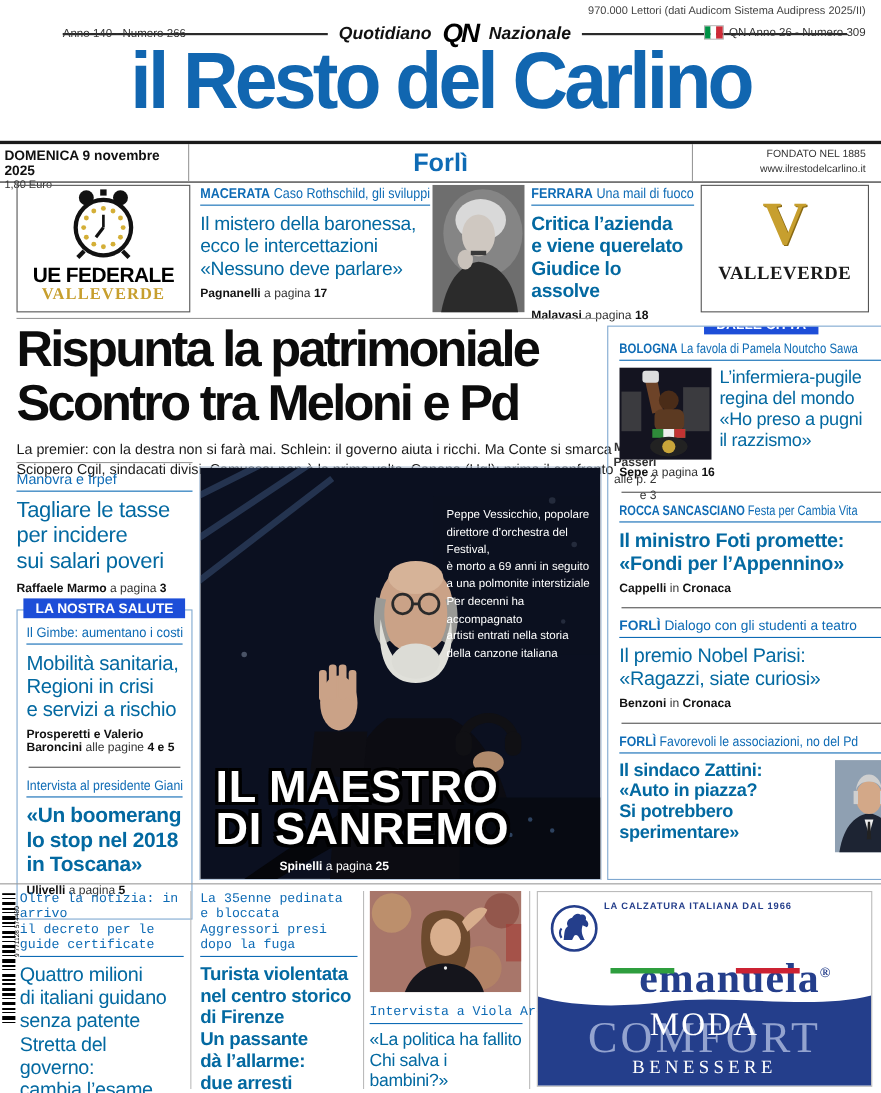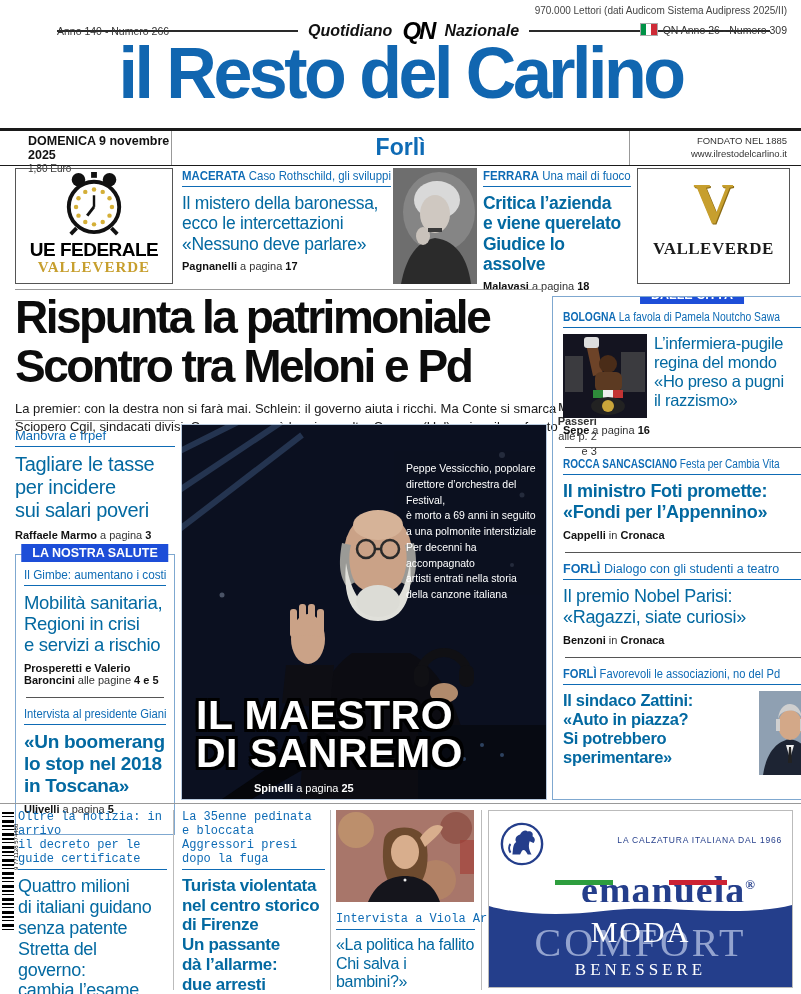--- a/index.html
+++ b/index.html
@@ -17,21 +17,21 @@
   .edl{position:absolute;top:25px;left:57px;font-size:10.5px;color:#333;}
   .edr{position:absolute;top:23px;right:14px;font-size:10.5px;color:#333;display:flex;align-items:center;gap:5px;}
   .flag{display:inline-flex;width:16px;height:11px;border:1px solid #aaa;}
   .flag i{flex:1;}
   .masthead{position:absolute;top:30px;left:0;width:801px;text-align:center;
             color:#1166b0;font-weight:bold;font-size:70px;letter-spacing:-3.5px;line-height:1.25;
             transform:scaleY(1.04);}
   
   .dateline{position:absolute;top:128px;left:0;right:0;height:34px;display:flex;
             border-top:3px solid #1a1a1a;border-bottom:1.5px solid #1a1a1a;box-sizing:content-box;}
-  .dl-left{width:172px;border-right:1px solid #999;padding:3px 0 0 28px;box-sizing:border-box;}
+  .dl-left{width:172px;border-right:1px solid #999;padding:3px 0 0 4px;box-sizing:border-box;}
   .dl-date{font-size:12.5px;font-weight:bold;}
   .dl-price{font-size:10px;color:#333;margin-top:1px;}
   .dl-center{flex:1;text-align:center;font-size:23px;font-weight:bold;color:#0e6bb5;line-height:32px;}
   .dl-right{width:172px;border-left:1px solid #999;text-align:right;padding:4px 14px 0 0;
             font-size:9.5px;color:#333;line-height:1.35;box-sizing:border-box;}
   
   .kick{color:#0e6bb5;font-size:13px;border-bottom:1.5px solid #0e6bb5;padding-bottom:3px;margin-bottom:6px;}
   .kick .city{font-weight:bold;}
   .hl{color:#0369a1;white-space:pre-line;letter-spacing:-0.3px;line-height:1.16;font-weight:normal;}
   .hlb{font-weight:bold;}
@@ -99,21 +99,21 @@
   .colB1{left:18px;width:156px;border-right:1px solid #bbb;padding-right:6px;height:180px;}
   .colB1 .hl{font-size:18px;}
   .colB2{left:182px;width:149px;border-right:1px solid #bbb;padding-right:5px;height:180px;}
   .colB2 .hl{font-size:17px;}
   .colB3{left:336px;width:146px;border-right:1px solid #bbb;padding-right:6px;height:180px;}
   .colB3 .hl{font-size:16px;}
   .colB .kick{font-size:12px;font-family:Liberation Mono, monospace;}
   
   .adB{position:absolute;left:488px;top:810px;width:305px;height:178px;border:1px solid #bbb;
        box-sizing:border-box;overflow:hidden;background:#fff;}
-  .em-tag{position:absolute;top:24px;left:60px;right:10px;text-align:right;font-size:8.5px;font-weight:normal;
+  .em-tag{position:absolute;top:7px;left:60px;right:10px;text-align:left;font-size:8.5px;font-weight:bold;
           color:#243e8b;letter-spacing:0.8px;}
   .em-horse{position:absolute;left:10px;top:10px;}
   .em-brand{position:absolute;top:20px;left:56px;right:0;text-align:center;
             font-family:"Liberation Serif",serif;font-weight:bold;font-size:38px;color:#243e8b;letter-spacing:1px;margin-top:37px;}
   .em-brand sup{font-size:13px;}
   .em-bars{position:absolute;top:69px;left:0;right:0;display:flex;justify-content:center;gap:56px;}
   .em-bars i{width:58px;height:5px;display:block;}
   .em-navy{position:absolute;left:0;right:0;top:92px;bottom:0;background:#243e8b;text-align:center;}
   .em-wave{position:absolute;top:-1px;left:0;width:100%;height:18px;}
   .em-moda{position:relative;z-index:2;font-family:"Liberation Serif",serif;font-size:30px;color:#fff;

